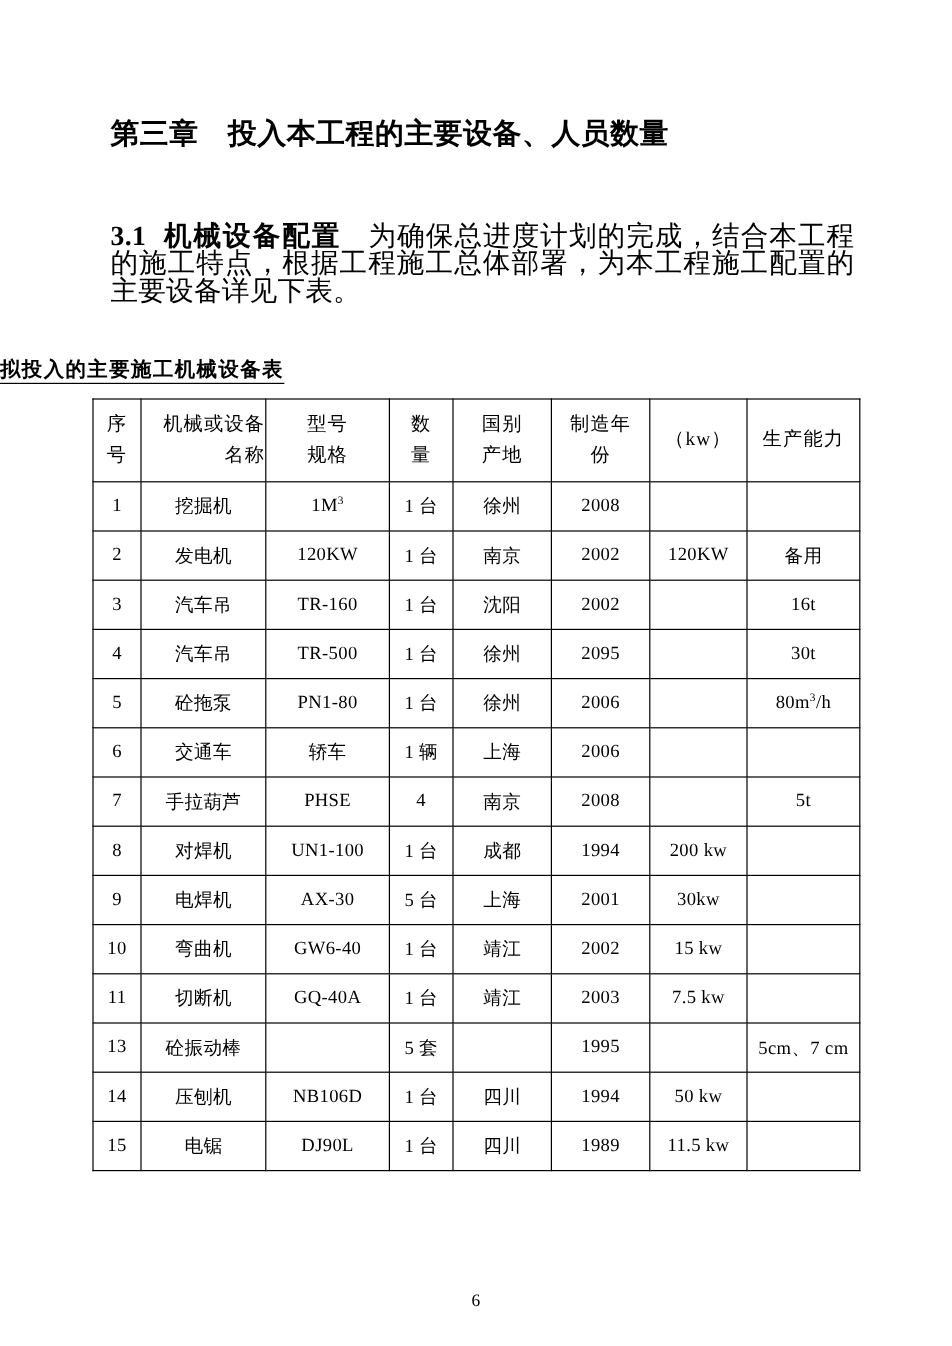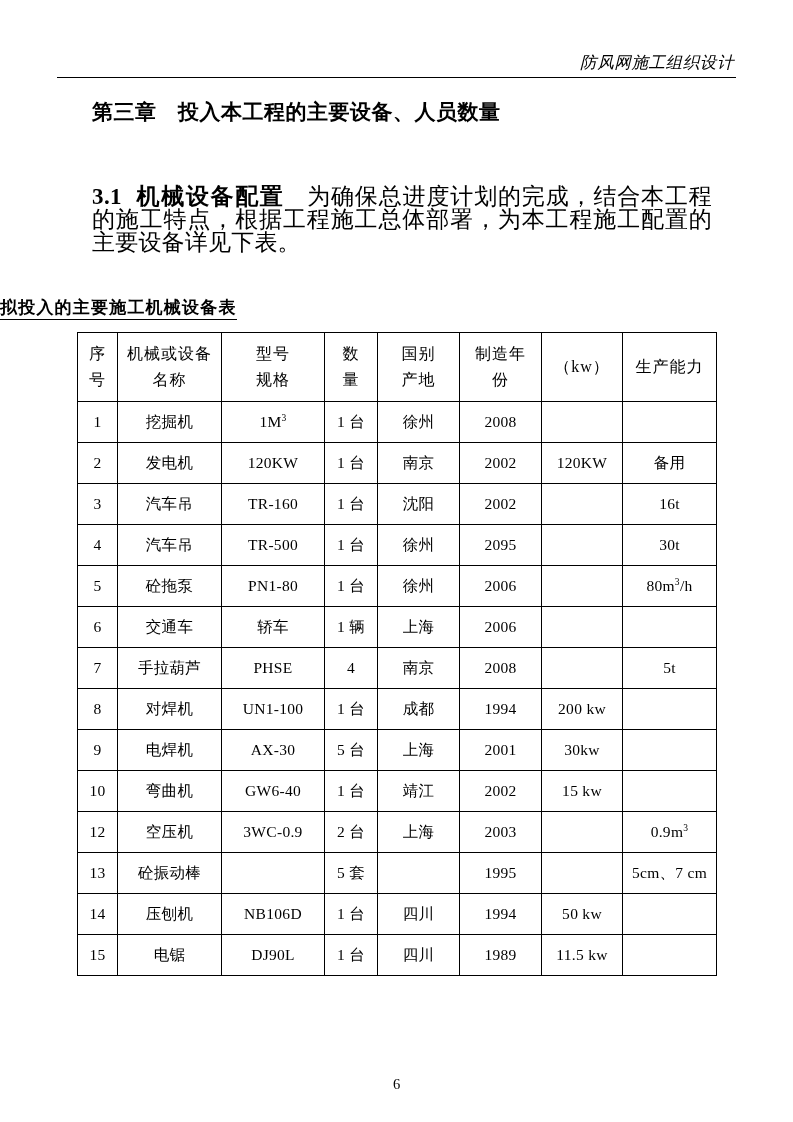--- a/index.html
+++ b/index.html
@@ -43,21 +43,21 @@
     margin-top: 3px;
     border-bottom: 1.6px solid #000;
     width: 100%;
   }
 
   
   .chapter-heading {
     position: absolute;
     left: 92px;
     top: 98px;
-    font-size: 21px;
+    font-size: 24px;
     font-weight: bold;
     letter-spacing: 0.5px;
     white-space: pre;
     line-height: 28px;
   }
 
   
   .section-block {
     position: absolute;
     left: 92px;
@@ -126,21 +126,21 @@
     font-size: 16px;
     letter-spacing: 1px;
   }
   .hdr-two-line { display: block; }
   td.col-name {
     text-align: left;
     padding-left: 13px;
     letter-spacing: 1px;
     font-size: 16px;
   }
-  thead td.col-name { text-align: center; padding-left: 0; }
+  thead td.col-name { text-align: right; padding-left: 0; }
   .cn { letter-spacing: 1px; font-size: 16px; }
   .qty { letter-spacing: 0.5px; font-size: 16px; }
   sup {
     font-size: 9.5px;
     vertical-align: super;
     line-height: 0;
   }
 
   
   .c-no   { width: 40px; }
@@ -160,24 +160,20 @@
     width: 793px;
     text-align: center;
     font-size: 14.5px;
   }
 </style>
 </head>
 <body>
 
 <div class="page">
 
-  <div class="page-header">
-    <span class="page-header-text">防风网施工组织设计</span>
-    <div class="page-header-rule"></div>
-  </div>
 
   <div class="chapter-heading">第三章　投入本工程的主要设备、人员数量</div>
 
   <div class="section-block">
     <span class="section-num">3.1</span><span class="gap-wide"></span><span class="section-title">机械设备配置</span><span class="gap-mid"></span><span class="section-body">为确保总进度计划的完成，结合本工程的施工特点，根据工程施工总体部署，为本工程施工配置的主要设备详见下表。</span>
   </div>
 
   <div class="table-caption">
     <span class="table-caption-text">拟投入的主要施工机械设备表</span>
   </div>
@@ -319,28 +315,28 @@
             <td><span>10</span></td>
             <td class="col-name"><span>弯曲机</span></td>
             <td><span>GW6-40</span></td>
             <td class="qty"><span class="">1 台</span></td>
             <td class="cn"><span class="">靖江</span></td>
             <td><span>2002</span></td>
             <td><span>15 kw</span></td>
             <td></td>
           </tr>
           <tr>
-            <td><span>12</span></td>
-            <td class="col-name"><span>空压机</span></td>
-            <td><span>3WC-0.9</span></td>
-            <td class="qty"><span class="">2 台</span></td>
-            <td class="cn"><span class="">上海</span></td>
+            <td><span>11</span></td>
+            <td class="col-name"><span>切断机</span></td>
+            <td><span>GQ-40A</span></td>
+            <td class="qty"><span class="">1 台</span></td>
+            <td class="cn"><span class="">靖江</span></td>
             <td><span>2003</span></td>
-            <td></td>
-            <td><span>0.9m</span><sup>3</sup></td>
+            <td><span>7.5 kw</span></td>
+            <td></td>
           </tr>
           <tr>
             <td><span>13</span></td>
             <td class="col-name"><span>砼振动棒</span></td>
             <td></td>
             <td class="qty"><span class="">5 套</span></td>
             <td class="cn"></td>
             <td><span>1995</span></td>
             <td></td>
             <td><span>5cm、7 cm</span></td>

